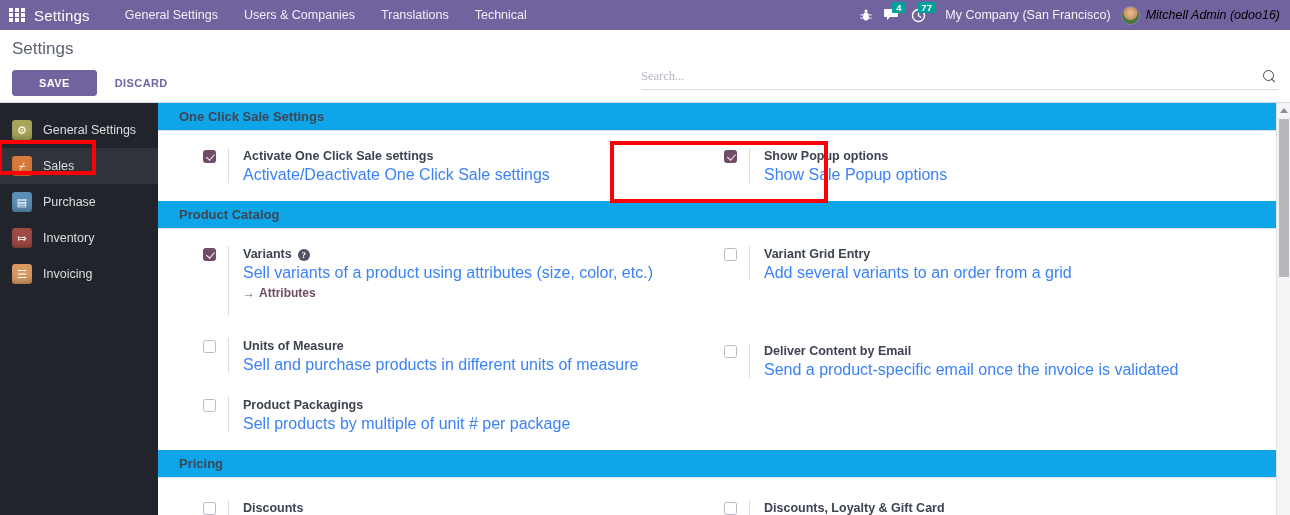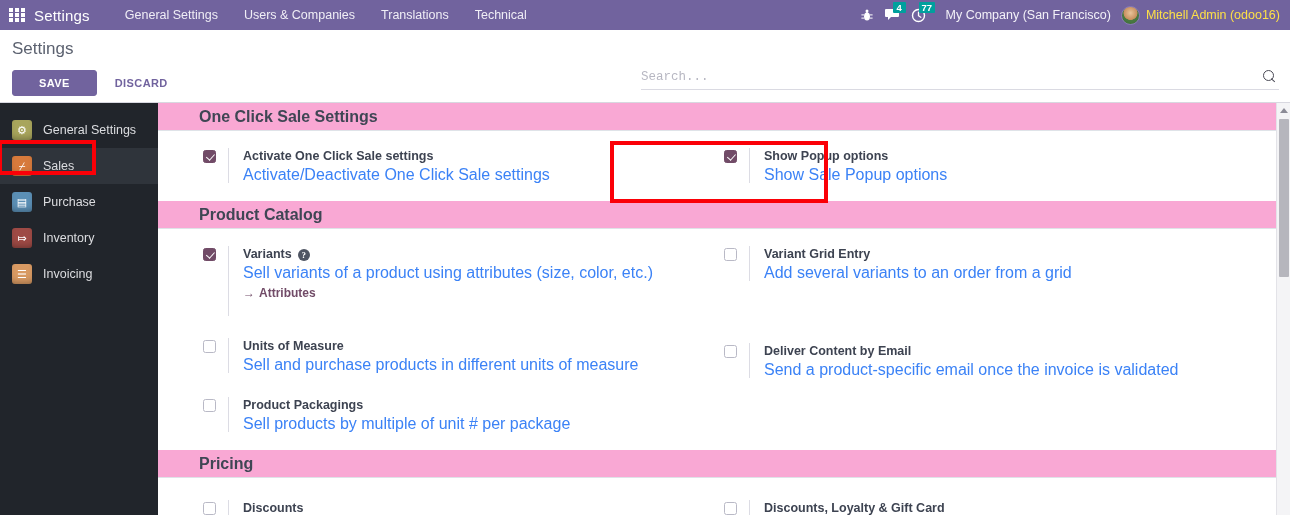--- a/index.html
+++ b/index.html
@@ -60,21 +60,21 @@
   .company-name {
     font-size: 12.5px; color: #f3f1f8;
     margin: 0 10px 0 14px; cursor: pointer; white-space: nowrap;
   }
   .avatar {
     width: 19px; height: 19px; border-radius: 50%;
     background: radial-gradient(circle at 50% 35%, #e8c49a 0%, #c78f5e 48%, #4a7a42 52%, #3c6b38 100%);
     border: 1px solid #8a7cb5;
     margin-right: 6px; flex: none;
   }
-  .user-name { font-size: 12.5px; color: #fde047; cursor: pointer; white-space: nowrap; }
+  .user-name { font-size: 12.5px; color: #000000; cursor: pointer; white-space: nowrap; font-style: italic; }
 
   
   .control-panel {
     position: absolute; top: 30px; left: 0;
     width: 1290px; height: 73px;
     background: #ffffff;
     border-bottom: 1px solid #d8d8e0;
   }
   .page-title {
     position: absolute; left: 12px; top: 9px;
@@ -93,21 +93,21 @@
     padding: 6px 4px; cursor: pointer;
   }
   .searchbar {
     position: absolute; left: 641px; top: 34px;
     width: 638px; height: 26px;
     border-bottom: 1px solid #dadae2;
     display: flex; align-items: center;
   }
   .search-input {
     flex: 1; border: none; outline: none;
-    font-size: 12.5px; font-family: Liberation Mono, monospace;
+    font-size: 12.5px; font-family: Liberation Serif, serif;
     color: #ef4444; background: transparent;
   }
   .search-input::placeholder { color: #b7b7c2; }
   .search-glass {
     width: 14px; height: 14px; margin-right: 2px;
     position: relative; cursor: pointer; flex: none;
   }
   .search-glass::before {
     content: ''; position: absolute; left: 0; top: 0;
     width: 9px; height: 9px; border: 1.3px solid #4a4a55; border-radius: 50%;
@@ -140,25 +140,25 @@
   .side-label { font-size: 12.5px; color: #dcdde0; }
   .side-spacer { height: 9px; }
 
   
   .content {
     position: absolute; top: 103px; left: 158px;
     width: 1132px; height: 412px;
     background: #ffffff; overflow: hidden;
   }
   .section-header {
-    height: 28px; background: #f9a8d4;
+    height: 28px; background: #0ea5e9;
     border-bottom: 1px solid #dfe3e8;
     display: flex; align-items: center;
-    padding-left: 41px;
-    font-size: 16px; font-weight: 700; color: #3f4654;
+    padding-left: 21px;
+    font-size: 13px; font-weight: 700; color: #3f4654;
   }
   .section-body {
     display: flex; padding: 17px 0 18px 0;
   }
   .col { width: 50%; padding-left: 45px; }
   .col.right { padding-left: 0; }
   .setting {
     display: flex; align-items: flex-start;
     margin-bottom: 24px; position: relative;
   }

